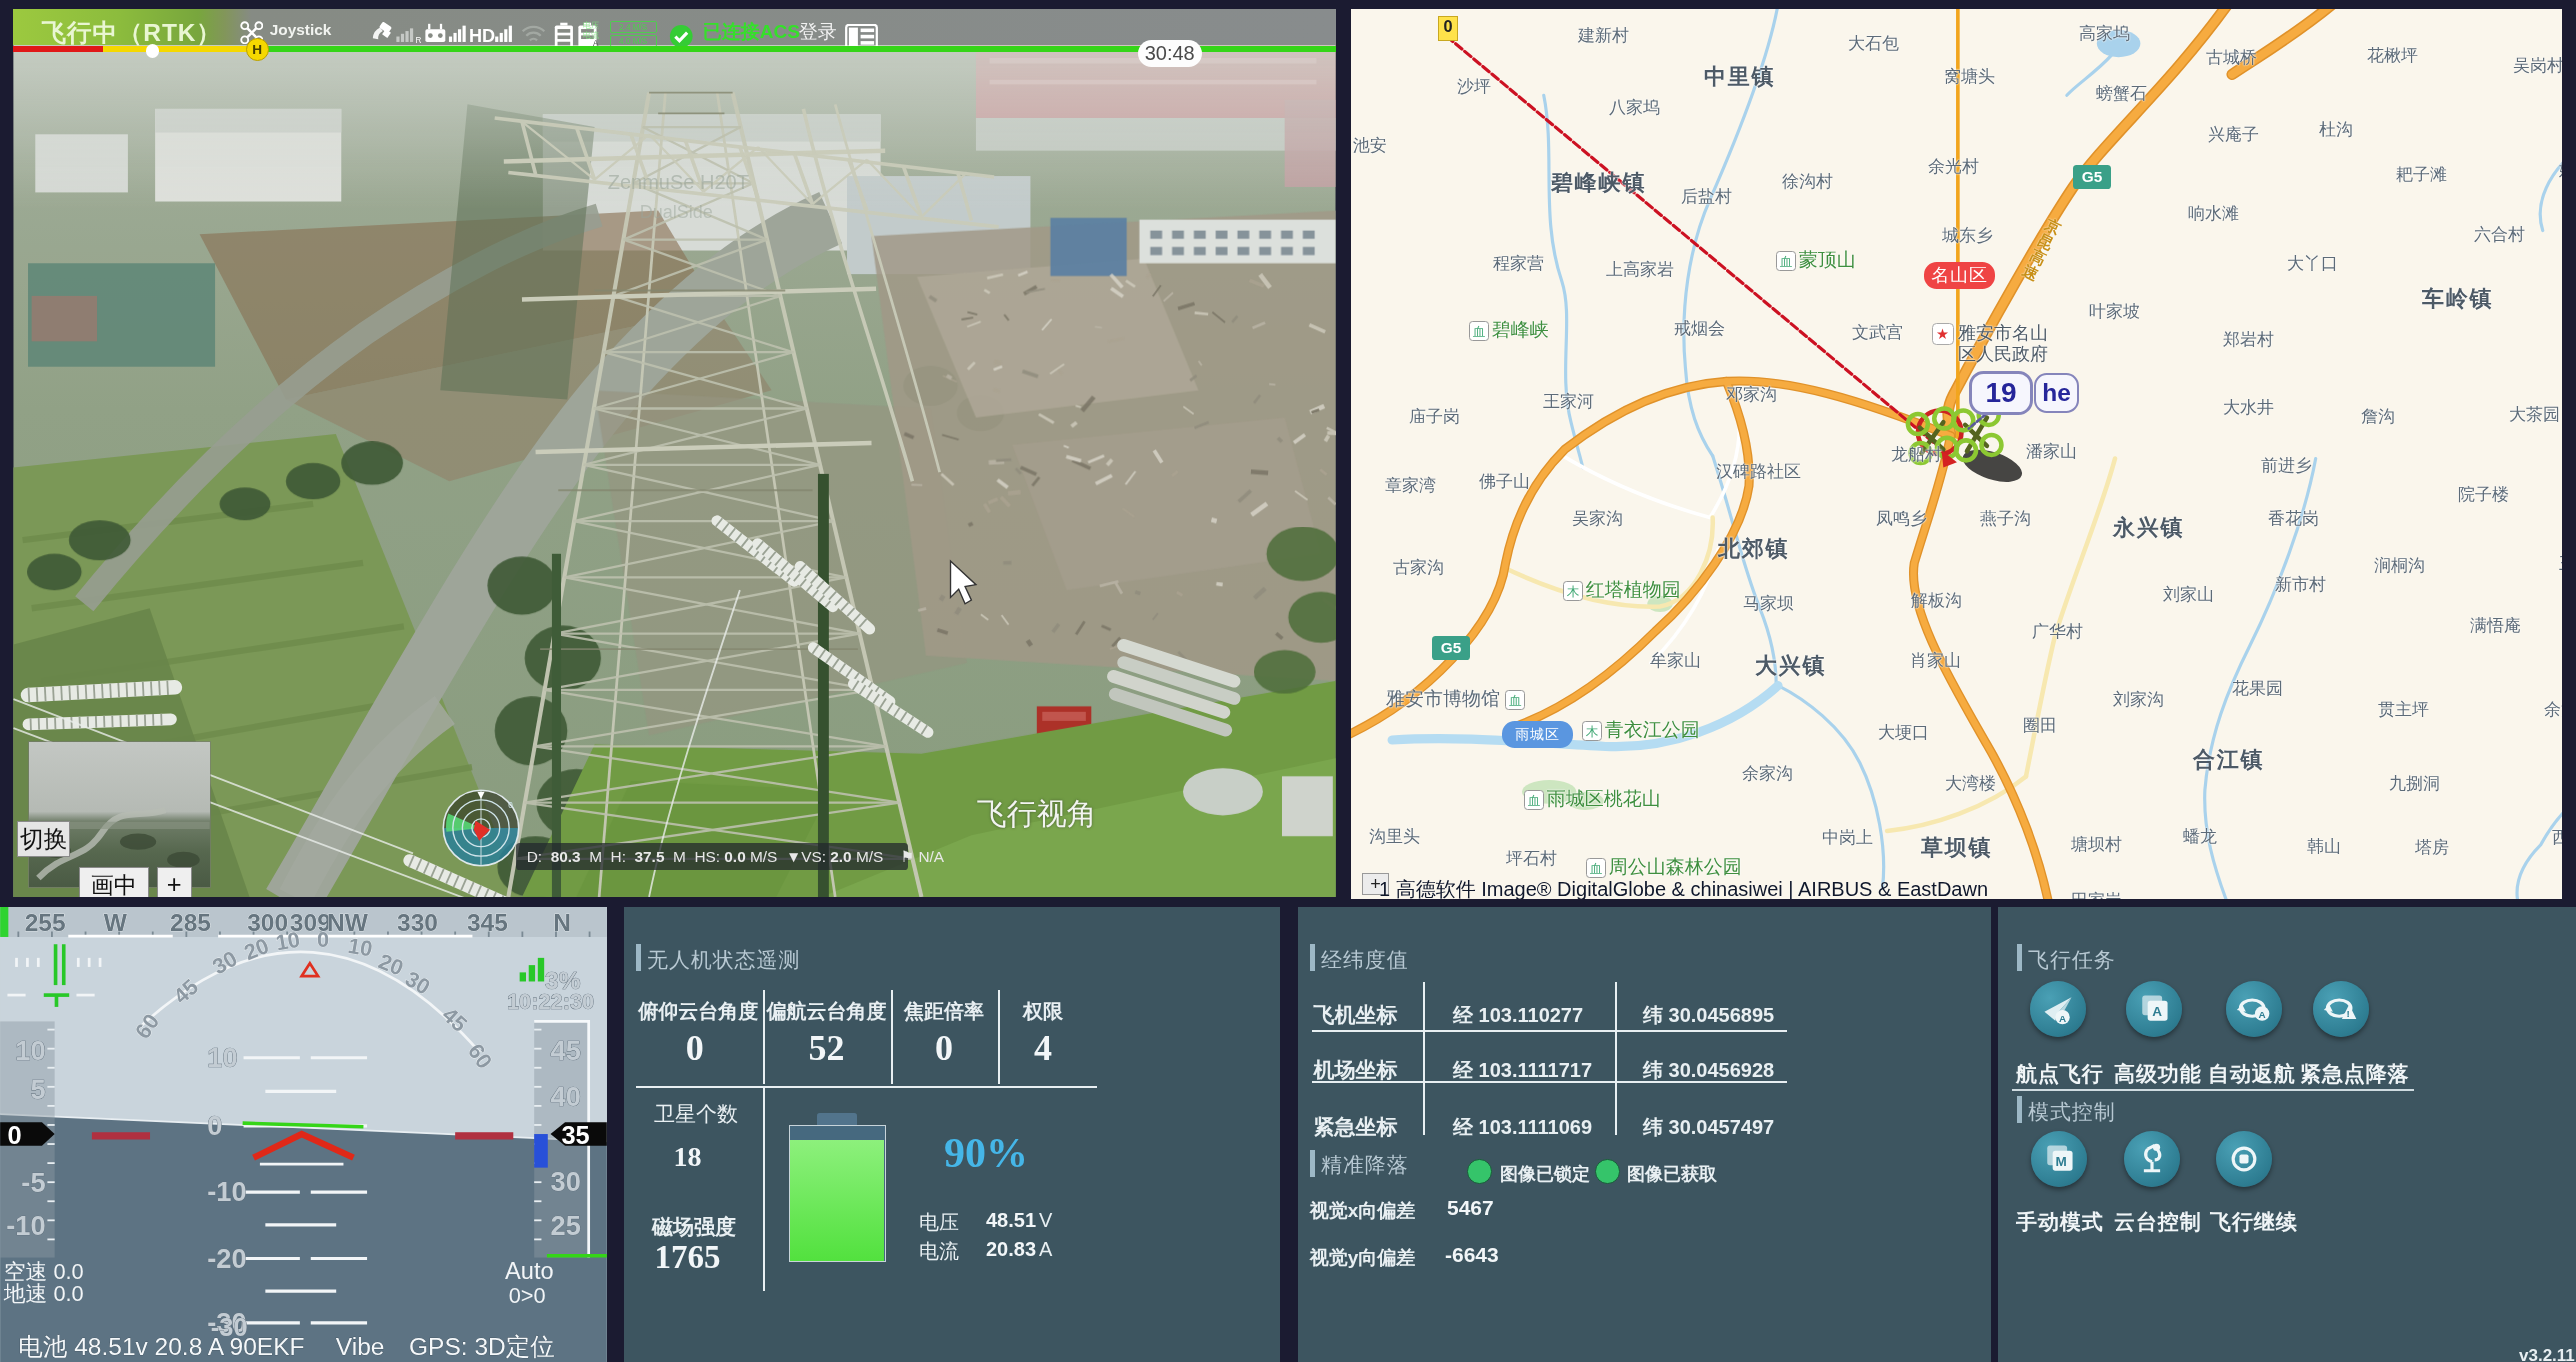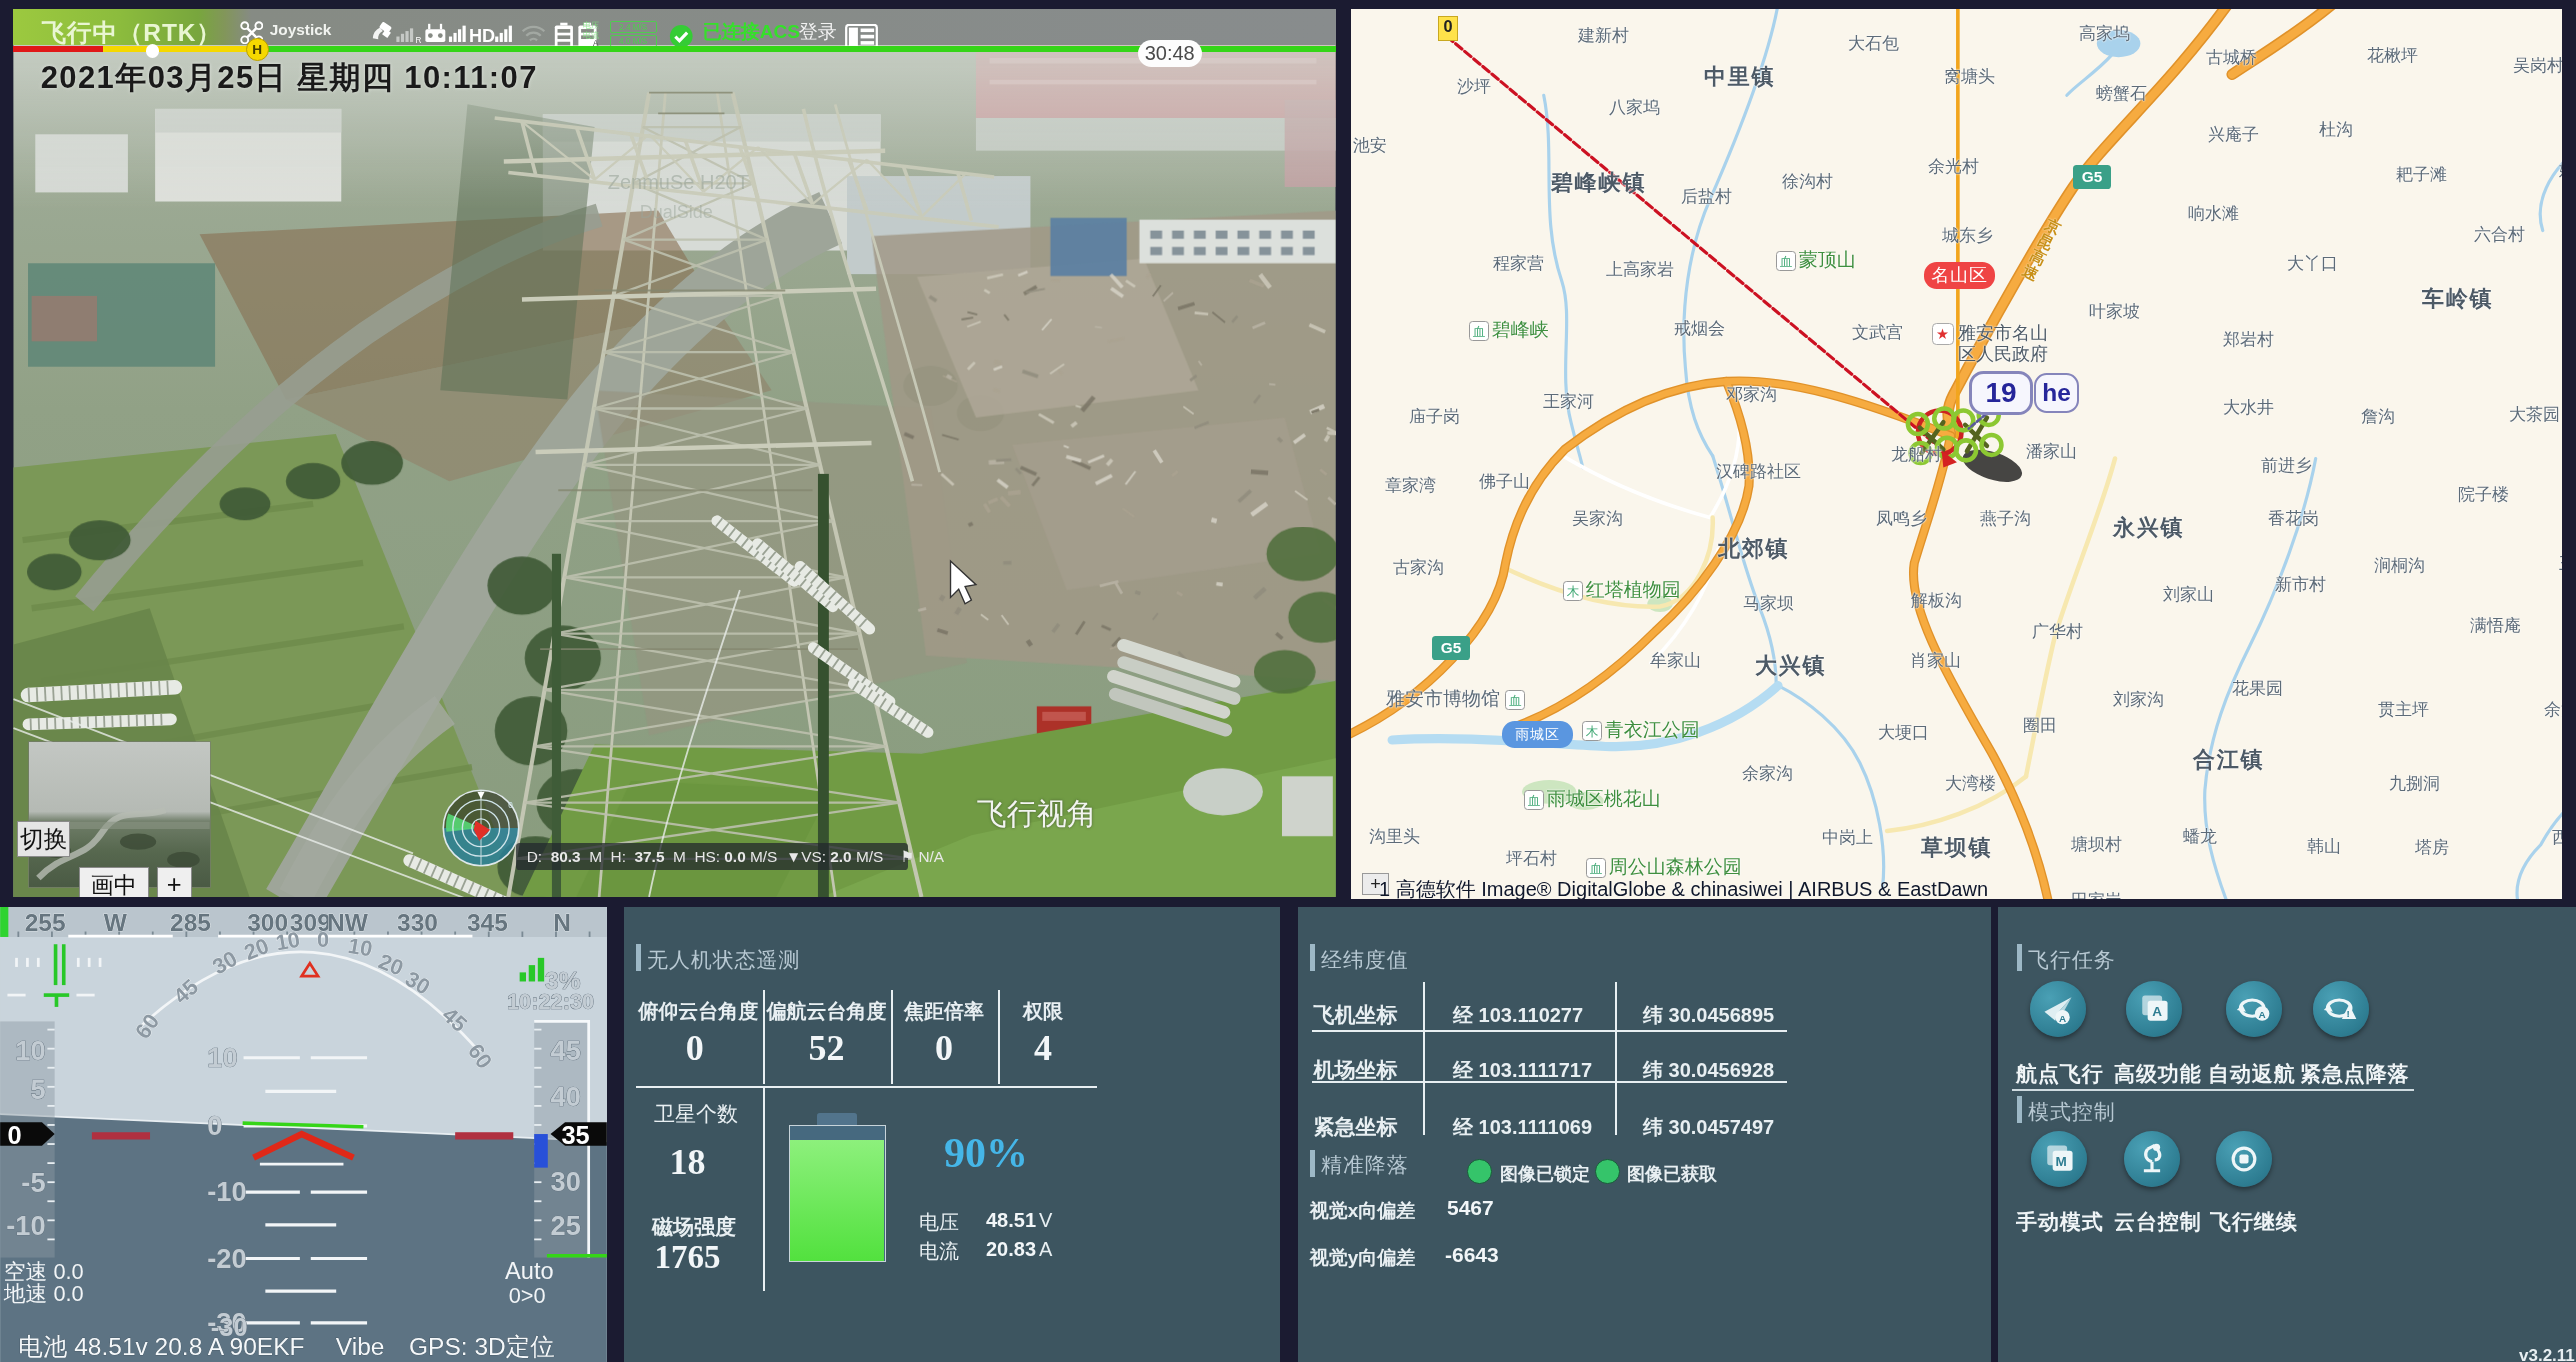--- a/index.html
+++ b/index.html
@@ -519,21 +519,20 @@
         <rect x="17" y="12" width="15" height="4" fill="#fff"></rect>
         <rect x="17" y="19" width="15" height="4" fill="#fff"></rect>
       </svg>
 
 <div class="abs" style="left:0;top:37px;width:1323px;height:6.4px;background:#35d518"></div>
 <div class="abs" style="left:0;top:37px;width:90px;height:6.4px;background:#e01818"></div>
 <div class="abs" style="left:90px;top:37px;width:154px;height:6.4px;background:#f5d800"></div>
 <div class="abs" style="left:133px;top:35px;width:13.6px;height:13.6px;border-radius:50%;background:#fff"></div>
 <div class="abs" style="left:233px;top:29px;width:23px;height:23px;border-radius:50%;background:#f5d800;border:0.9px solid #b89e00;color:#454000;font-size:13.6px;font-weight:bold;text-align:center;line-height:21px">H</div>
 <div class="abs" style="left:1125px;top:31px;width:64px;height:27px;background:#fdfdfd;border-radius:13.6px;color:#4a4a4a;font-size:20px;text-align:center;line-height:27px">30:48</div>
-<div class="abs" style="left:28px;top:48px;font-size:31px;font-weight:bold;color:#1a1a1a;letter-spacing:1.4px;text-shadow:0 0 3.6px rgba(255,255,255,0.55)">2021年03月25日 星期四 10:11:07</div>
 <div class="abs" style="left:595px;top:162px;font-size:20px;color:#9aa59a;opacity:0.6">ZenmuSe H20T</div>
 <div class="abs" style="left:627px;top:193px;font-size:18px;color:#9aa59a;opacity:0.5">DualSide</div>
 <div class="abs" style="left:964px;top:785px;font-size:30px;color:#f2f4f0;text-shadow:0 0 2.7px rgba(40,40,40,0.6)">飞行视角</div>
 
 <div class="abs" style="left:503px;top:834px;width:392px;height:27px;background:rgba(35,40,45,0.75);border-radius:3.6px;color:#e8e8e8;font-size:15.4px;line-height:27px;white-space:nowrap;padding-left:11px">D:&nbsp; <b>80.3</b>&nbsp; M&nbsp; H:&nbsp; <b>37.5</b>&nbsp; M&nbsp; HS: <b>0.0</b> M/S&nbsp; ▼VS: <b>2.0</b> M/S&nbsp;&nbsp;&nbsp; ⚑ N/A</div>
 
 <svg class="abs" style="left:428px;top:779px" width="80" height="80" viewBox="0 0 88 88">
 <clipPath id="rc">
           <circle cx="44" cy="44" r="42"></circle>
         </clipPath>
@@ -906,21 +905,21 @@
 <div class="abs" style="left:7.3px;top:120px;width:127px;font-size:36px;font-weight:bold;color:#f2f6f8;text-align:center;font-family:'Liberation Serif',serif">0</div>
 <div class="abs" style="left:139px;top:120px;width:127px;font-size:36px;font-weight:bold;color:#f2f6f8;text-align:center;font-family:'Liberation Serif',serif">52</div>
 <div class="abs" style="left:272px;top:120px;width:96px;font-size:36px;font-weight:bold;color:#f2f6f8;text-align:center;font-family:'Liberation Serif',serif">0</div>
 <div class="abs" style="left:379px;top:120px;width:80px;font-size:36px;font-weight:bold;color:#f2f6f8;text-align:center;font-family:'Liberation Serif',serif">4</div>
 <div class="abs" style="left:139px;top:83px;width:1.8px;height:94px;background:#e8eff2"></div>
 <div class="abs" style="left:267px;top:83px;width:1.8px;height:94px;background:#e8eff2"></div>
 <div class="abs" style="left:374px;top:83px;width:1.8px;height:94px;background:#e8eff2"></div>
 <div class="abs" style="left:11.8px;top:179px;width:461px;height:1.8px;background:#e8eff2"></div>
 <div class="abs" style="left:139px;top:181px;width:1.8px;height:203px;background:#e8eff2"></div>
 <div class="abs" style="left:30px;top:193px;font-size:21px;font-weight:normal;color:#e8eff2">卫星个数</div>
-<div class="abs" style="left:27px;top:234px;width:73px;font-size:36px;font-weight:bold;color:#f2f6f8;text-align:center;font-family:'Liberation Serif',serif">18</div>
+<div class="abs" style="left:27px;top:234px;width:73px;font-size:28px;font-weight:bold;color:#f2f6f8;text-align:center;font-family:'Liberation Serif',serif">18</div>
 <div class="abs" style="left:28px;top:306px;font-size:21px;font-weight:bold;color:#e8eff2">磁场强度</div>
 <div class="abs" style="left:18px;top:332px;width:91px;font-size:33px;font-weight:bold;color:#f2f6f8;text-align:center;font-family:'Liberation Serif',serif">1765</div>
 <div class="abs" style="left:193px;top:206px;width:40px;height:12.7px;background:#52748c;border-radius:2.7px 2.7px 0 0"></div>
 <div class="abs" style="left:165px;top:218px;width:97px;height:137px;background:#46697f;border:1.8px solid #c8d4da">
 <div class="abs" style="left:0;bottom:0;width:94px;height:121px;background:linear-gradient(180deg,#8df07c,#52e13e)"></div>
 </div>
 <div class="abs" style="left:320px;top:222px;font-size:42px;font-weight:bold;color:#45b6e8;font-family:'Liberation Serif',serif">90%</div>
 <div class="abs" style="left:295px;top:302px;font-size:20px;color:#e8eff2">电压</div>
 <div class="abs" style="left:362px;top:302px;font-size:20px;font-weight:bold;color:#f2f6f8">48.51</div>
 <div class="abs" style="left:415px;top:302px;font-size:20px;color:#e8eff2">V</div>

